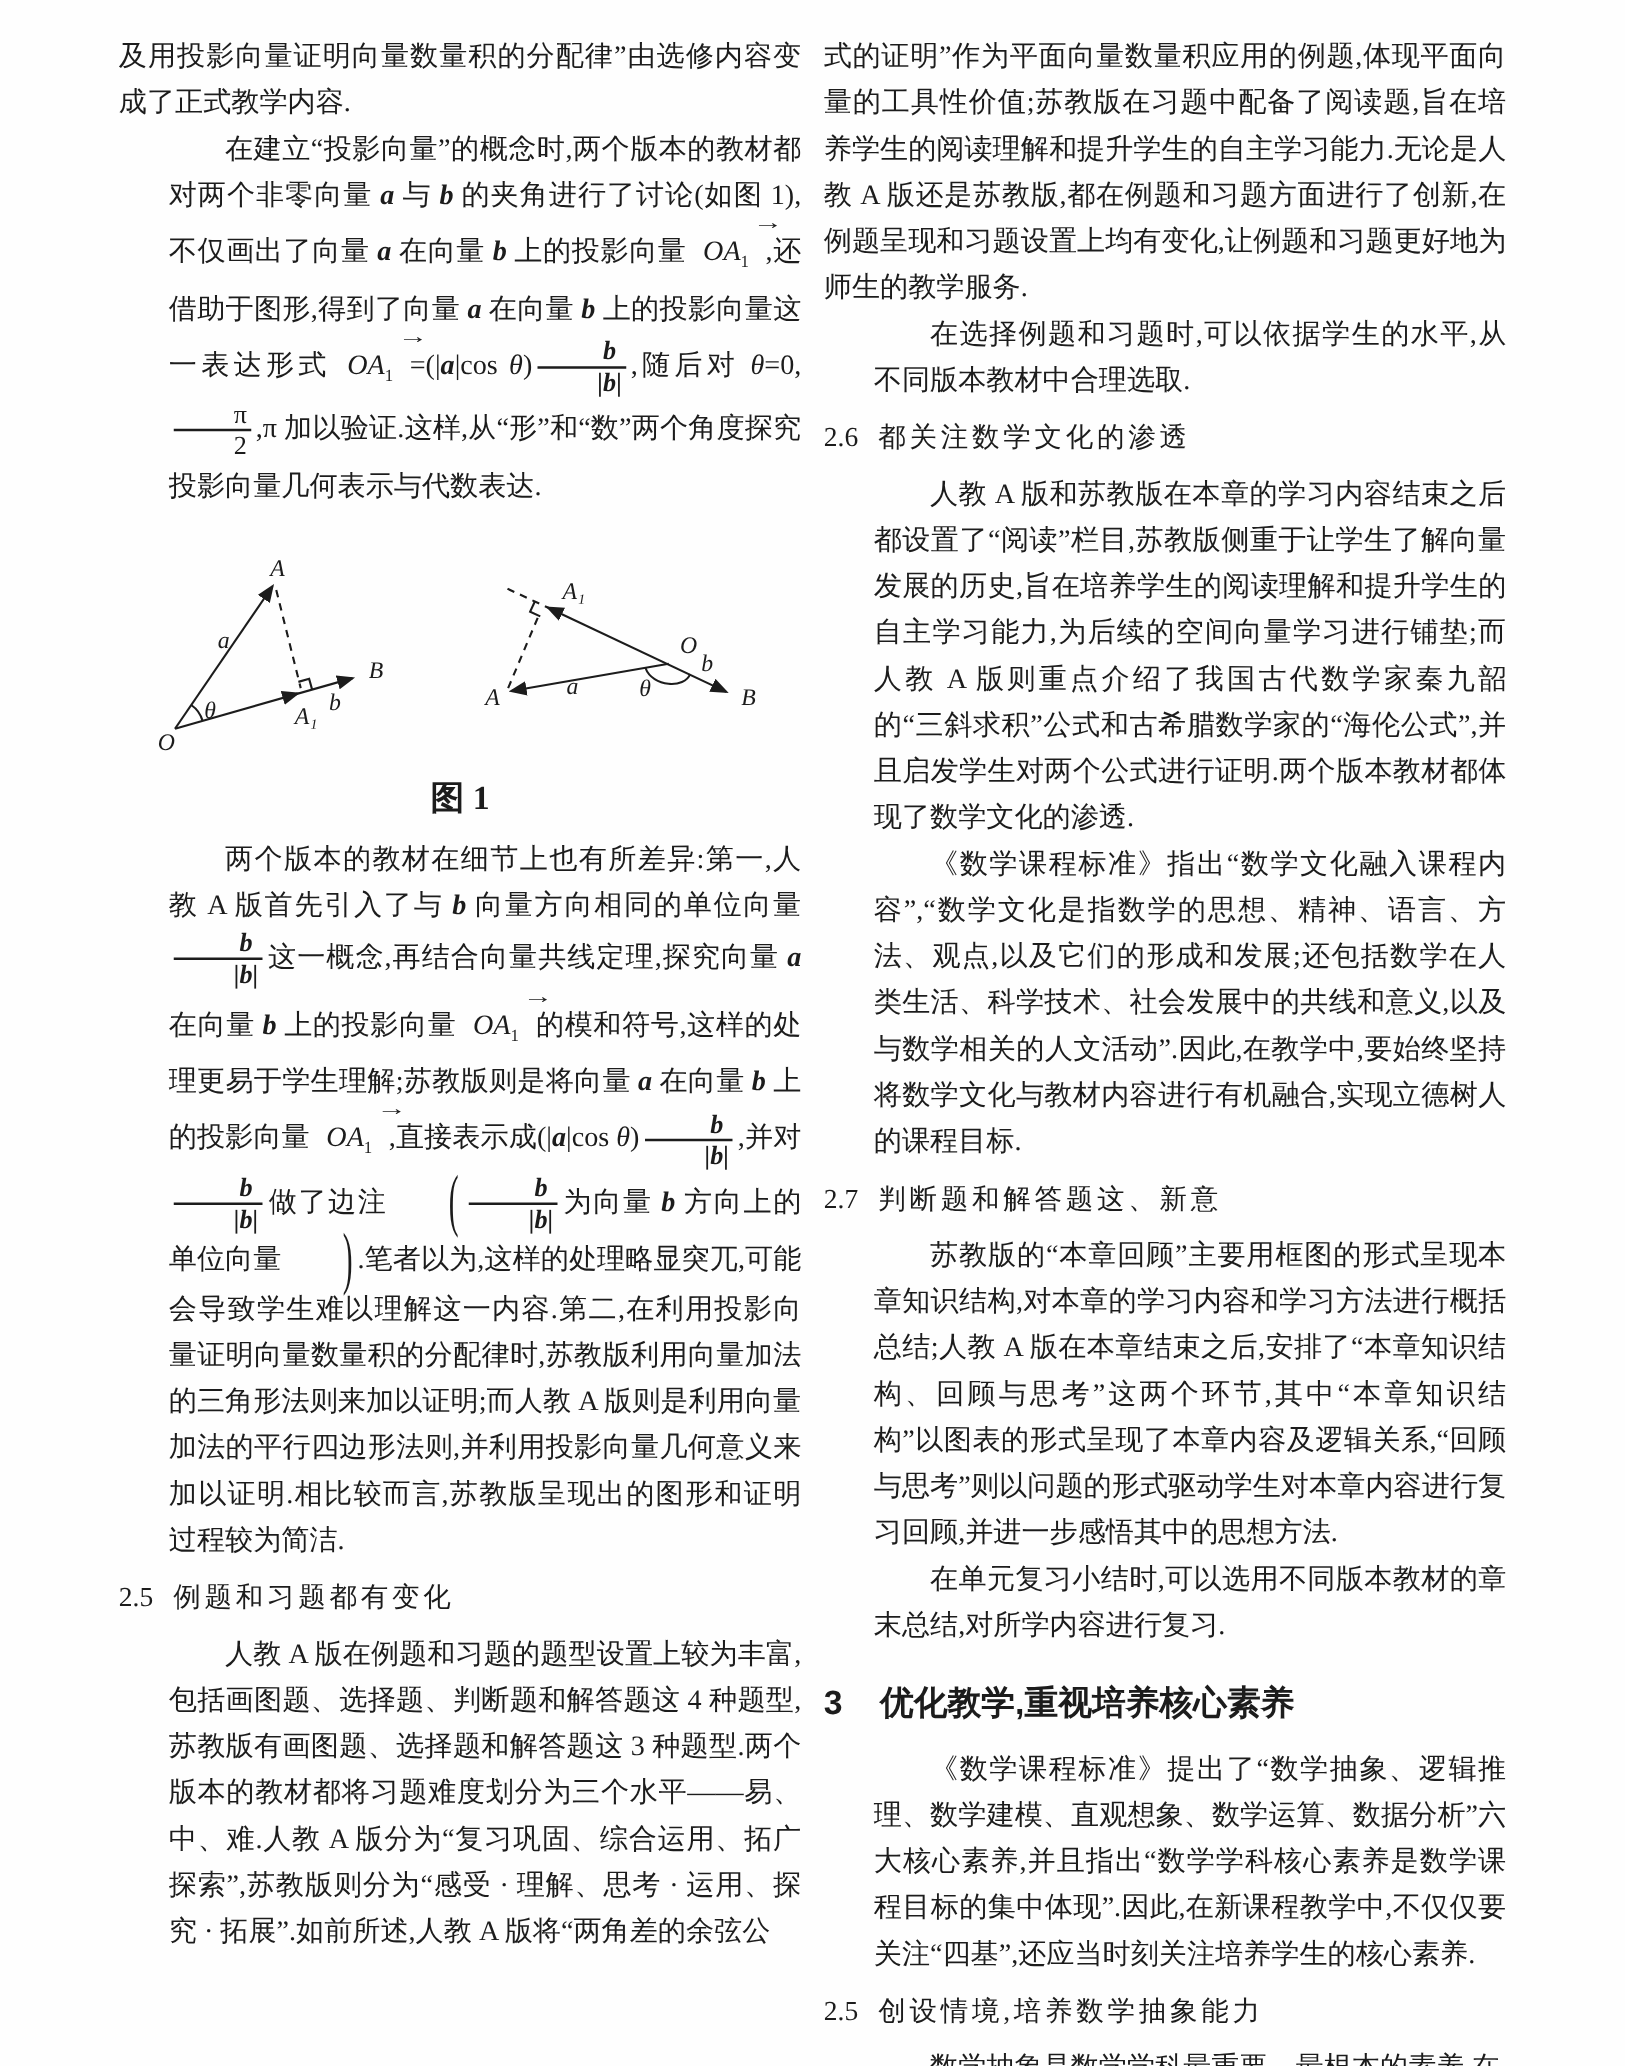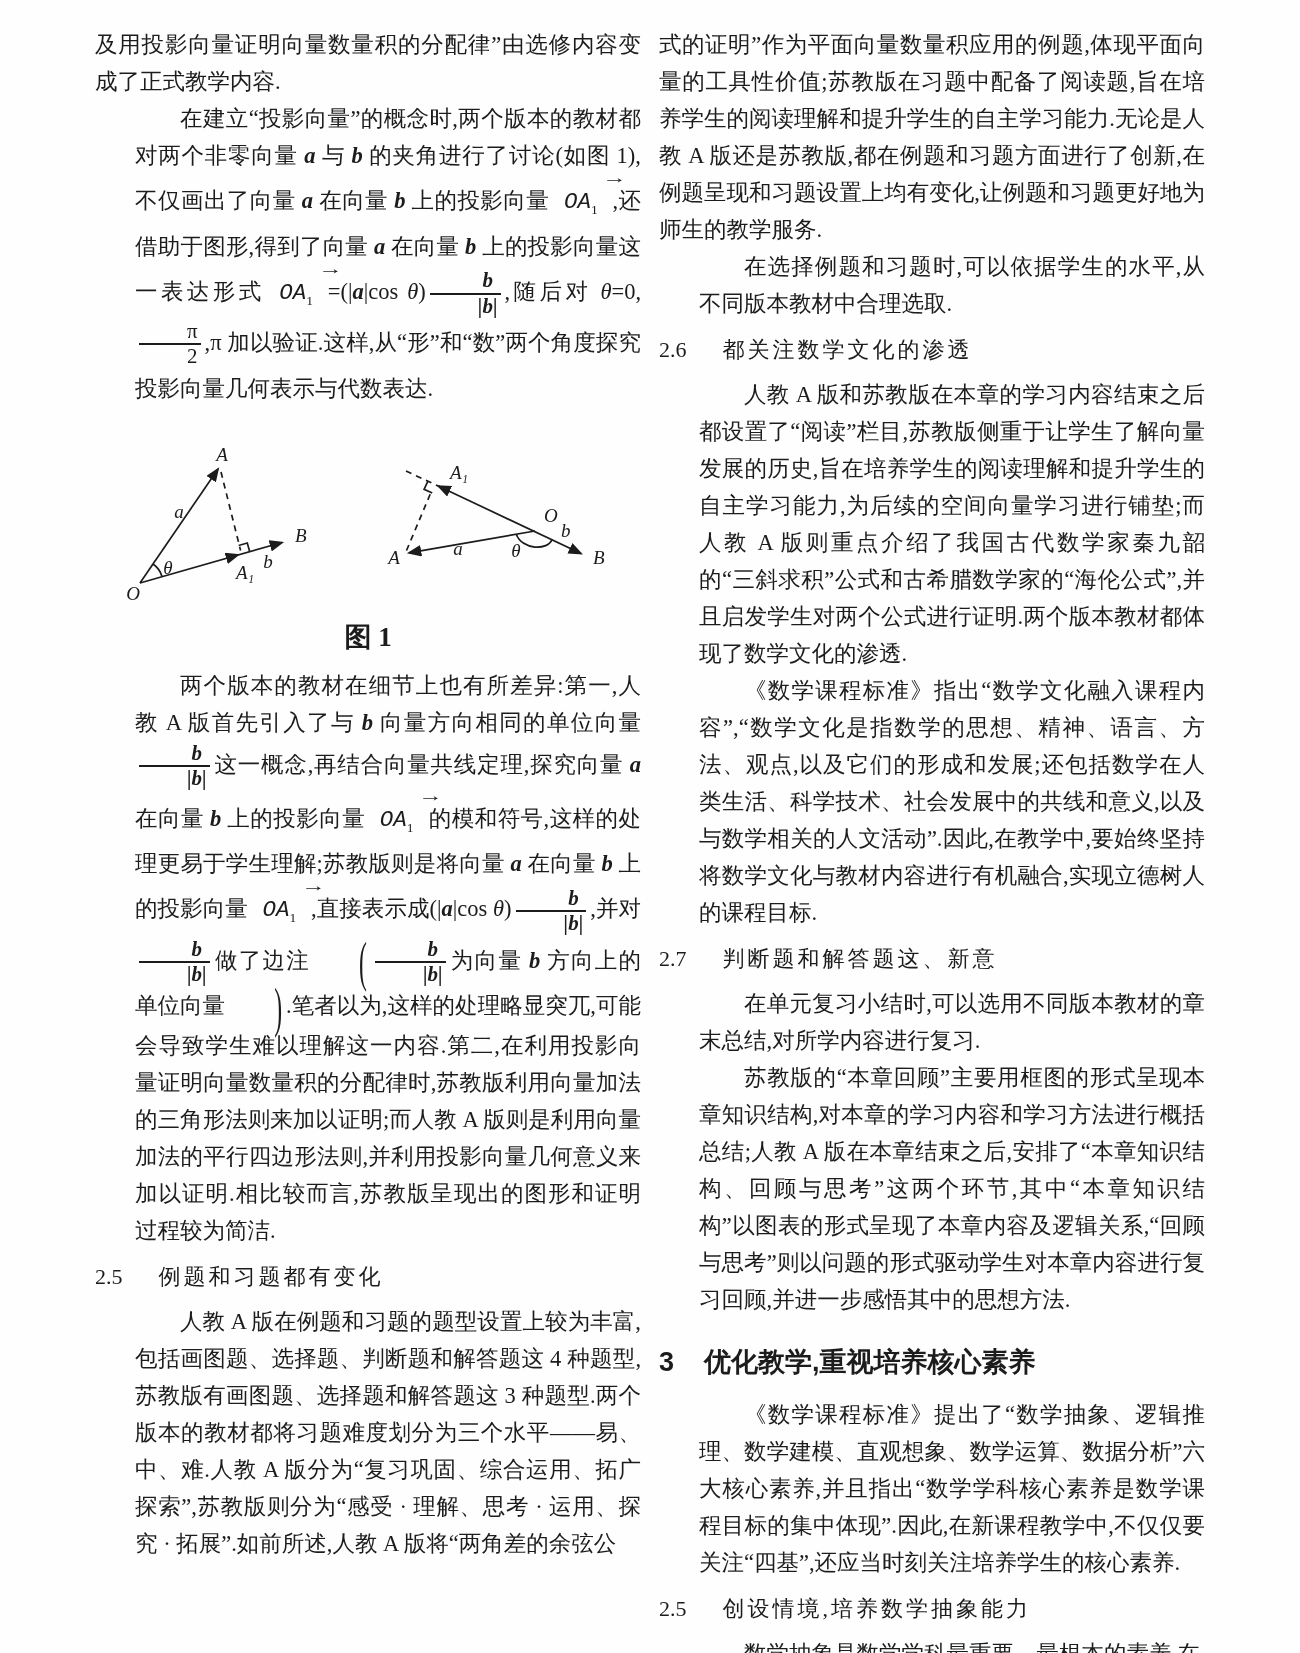--- a/index.html
+++ b/index.html
@@ -21,27 +21,27 @@
   sub{font-size:0.6em;}
   
   .frac{display:inline-block;vertical-align:middle;text-align:center;
         line-height:1.12;margin:1px 4px;font-size:0.93em;}
   .frac .num{display:block;padding:0 3px;}
   .frac .den{display:block;border-top:2px solid currentColor;padding:0 3px;}
   .frac.vb{font-weight:bold;font-style:italic;}
   
   .vec{display:inline-block;text-align:center;white-space:nowrap;margin:0 1px;}
   .vec .arr{display:block;line-height:0.5;font-size:0.72em;transform:scaleX(1.5);}
-  .vec .bw{font-style:italic;font-family:Liberation Mono, monospace;}
+  .vec .bw{font-style:italic;font-family:Liberation Serif, serif;}
   
   .bp{display:inline-block;transform:scaleY(2.35);vertical-align:middle;
       margin:0 4px;font-weight:400;font-size:1.05em;}
   
   .h2{font-size:22px;margin:11px 0 9px;line-height:34px;}
-  .h2 .h-num{margin-right:36px;}
+  .h2 .h-num{margin-right:16px;}
   .h2 .h-title{letter-spacing:3px;}
   .h1{font-size:27px;font-weight:bold;margin:26px 0 16px;line-height:36px;
       font-family:"Liberation Sans","DejaVu Sans",sans-serif;}
   .h1 .h-num{margin-right:30px;}
   
   .figure{margin:14px 0 0;}
   .fig-caption{text-align:center;font-weight:bold;font-size:27px;margin:4px 0 12px;
       font-family:"Liberation Serif",serif;}
   .figlabels text{font-family:"Liberation Serif","DejaVu Serif",serif;}
 </style>
@@ -113,22 +113,22 @@
     </div>
 
     <div class="col">
       <div>
           <p class="para">式的证明”作为平面向量数量积应用的例题,体现平面向量的工具性价值;苏教版在习题中配备了阅读题,旨在培养学生的阅读理解和提升学生的自主学习能力.无论是人教 A 版还是苏教版,都在例题和习题方面进行了创新,在例题呈现和习题设置上均有变化,让例题和习题更好地为师生的教学服务.</p>
           <p class="para indent">在选择例题和习题时,可以依据学生的水平,从不同版本教材中合理选取.</p>
           <div class="h2"><span class="h-num">2.6</span><span class="h-title">都关注数学文化的渗透</span></div>
           <p class="para indent">人教 A 版和苏教版在本章的学习内容结束之后都设置了“阅读”栏目,苏教版侧重于让学生了解向量发展的历史,旨在培养学生的阅读理解和提升学生的自主学习能力,为后续的空间向量学习进行铺垫;而人教 A 版则重点介绍了我国古代数学家秦九韶的“三斜求积”公式和古希腊数学家的“海伦公式”,并且启发学生对两个公式进行证明.两个版本教材都体现了数学文化的渗透.</p>
           <p class="para indent">《数学课程标准》指出“数学文化融入课程内容”,“数学文化是指数学的思想、精神、语言、方法、观点,以及它们的形成和发展;还包括数学在人类生活、科学技术、社会发展中的共线和意义,以及与数学相关的人文活动”.因此,在教学中,要始终坚持将数学文化与教材内容进行有机融合,实现立德树人的课程目标.</p>
           <div class="h2"><span class="h-num">2.7</span><span class="h-title">判断题和解答题这、新意</span></div>
+          <p class="para indent">苏教版的“本章回顾”主要用框图的形式呈现本章知识结构,对本章的学习内容和学习方法进行概括总结;人教 A 版在本章结束之后,安排了“本章知识结构、回顾与思考”这两个环节,其中“本章知识结构”以图表的形式呈现了本章内容及逻辑关系,“回顾与思考”则以问题的形式驱动学生对本章内容进行复习回顾,并进一步感悟其中的思想方法.</p>
           <p class="para indent">在单元复习小结时,可以选用不同版本教材的章末总结,对所学内容进行复习.</p>
-          <p class="para indent">苏教版的“本章回顾”主要用框图的形式呈现本章知识结构,对本章的学习内容和学习方法进行概括总结;人教 A 版在本章结束之后,安排了“本章知识结构、回顾与思考”这两个环节,其中“本章知识结构”以图表的形式呈现了本章内容及逻辑关系,“回顾与思考”则以问题的形式驱动学生对本章内容进行复习回顾,并进一步感悟其中的思想方法.</p>
           <div class="h1"><span class="h-num">3</span><span class="h-title">优化教学,重视培养核心素养</span></div>
           <p class="para indent">《数学课程标准》提出了“数学抽象、逻辑推理、数学建模、直观想象、数学运算、数据分析”六大核心素养,并且指出“数学学科核心素养是数学课程目标的集中体现”.因此,在新课程教学中,不仅仅要关注“四基”,还应当时刻关注培养学生的核心素养.</p>
           <div class="h2"><span class="h-num">2.5</span><span class="h-title">创设情境,培养数学抽象能力</span></div>
           <p class="para indent">数学抽象是数学学科最重要、最根本的素养,在</p>
         </div>
     </div>
 
   </div>
 </div>
 

